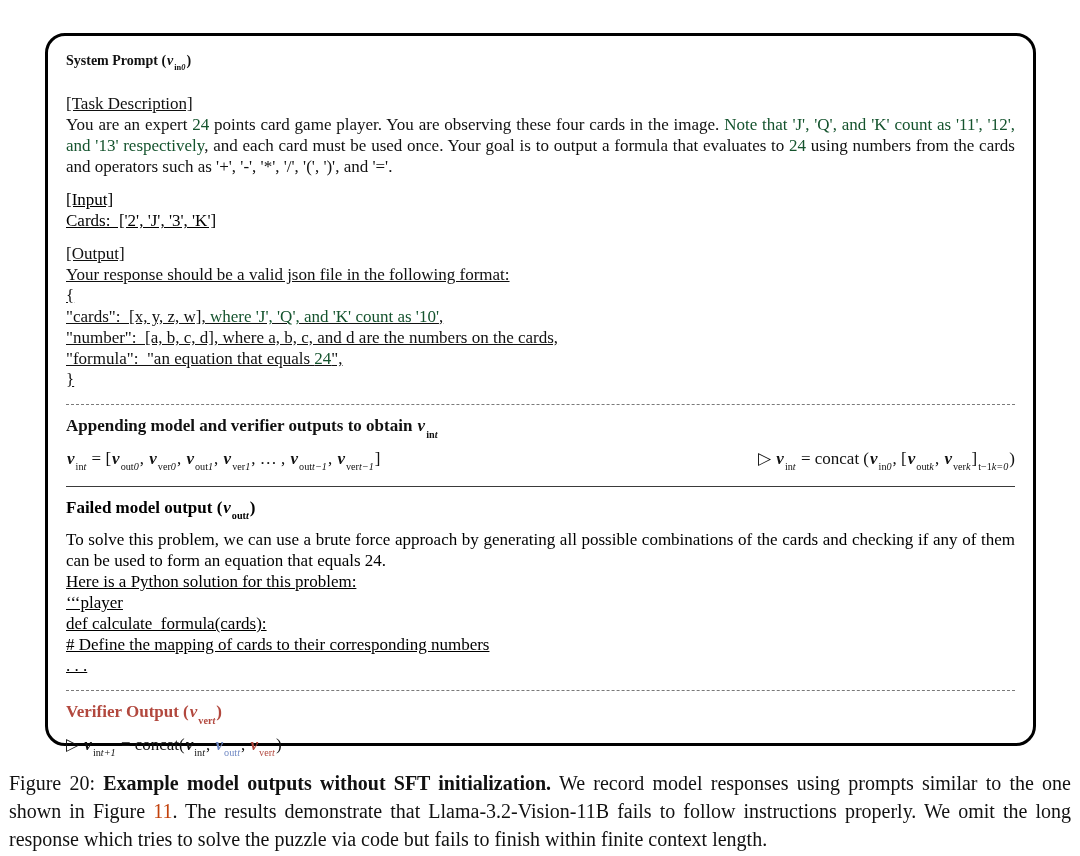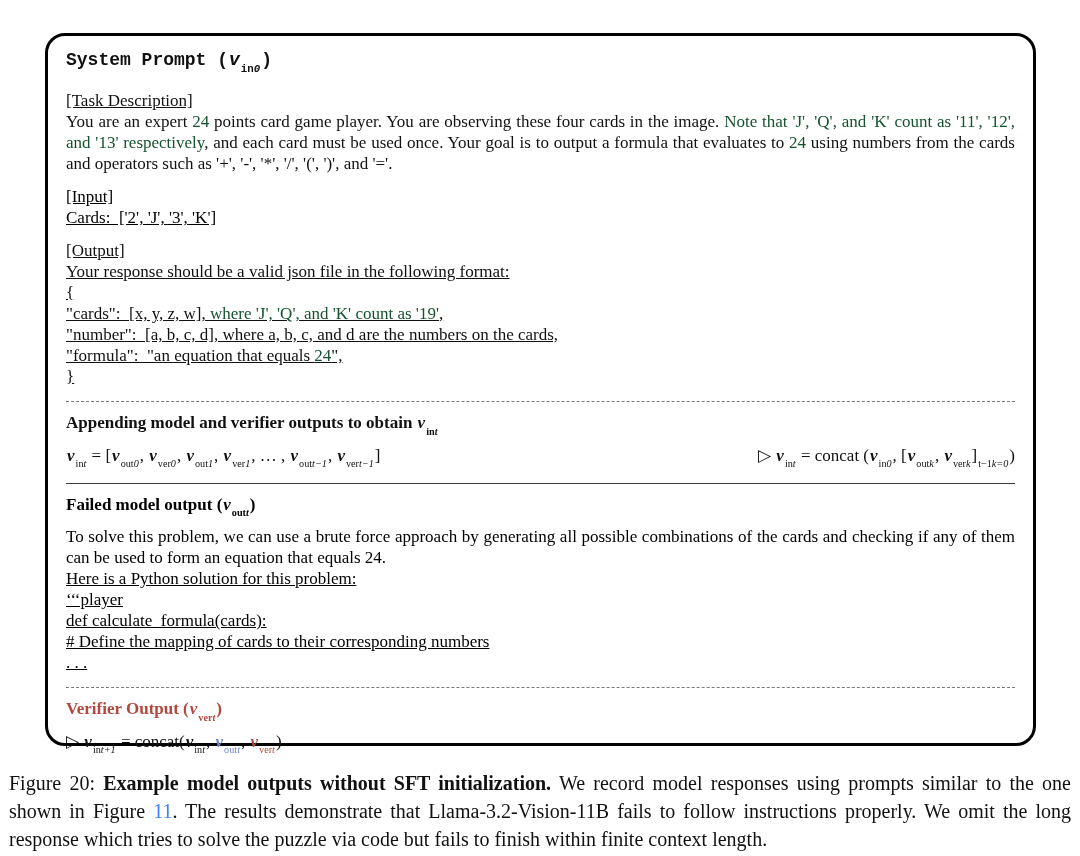--- a/index.html
+++ b/index.html
@@ -13,38 +13,38 @@
 
   
   .prompt-box{
     box-sizing:border-box;
     position:absolute;left:45px;top:33px;
     width:991px;height:713px;
     border:3.5px solid #000;border-radius:20px;
     padding:14px 18px 12px 18px;
     font-size:17px;line-height:21px;
   }
-  .box-title{font-weight:bold;font-size:18px;margin-bottom:15px;font-family:Liberation Mono, monospace;}
+  .box-title{font-weight:bold;font-size:14px;margin-bottom:21px;}
   .sec{margin-bottom:12px;}
   .line{white-space:pre-wrap;text-decoration:underline;}
   .just{text-align:justify;margin:0;}
   .h{font-weight:bold;margin-bottom:8px;}
 
   
   .divider{border:0;border-top:1.6px dashed #7a7a7a;margin:14px 0 10px 0;}
   .divider.solid{border-top:1.6px solid #3a3a3a;}
 
   
   .frow{display:flex;justify-content:space-between;align-items:baseline;margin-top:4px;}
 
   
   .c-o{color:#14532d;}
   .c-u{color:#6E87C3;}
   .c-r{color:#B2483E;}
-  .c-l{color:#3b82f6;}
+  .c-l{color:#c2410c;}
   .c-b{font-weight:bold;}
   .sec-input{color:#000000;}
   .sec-failed{color:#000000;}
   .sec-verifier{color:#B2483E;}
 
   
   .mv{font-style:italic;font-weight:bold;padding-left:1px;}
   .ss{
     display:inline-flex;flex-direction:row;align-items:flex-start;
     font-size:0.60em;line-height:1.08;vertical-align:-0.62em;
@@ -79,21 +79,21 @@
     <div class="sec sec-input">
       <div class="line">[Input]</div>
       <div class="line">Cards:  ['2', 'J', '3', 'K']</div>
     </div>
 
     <div class="sec">
       <div class="line">[Output]</div>
       <div class="line">Your response should be a valid json file in the following format:</div>
       <div>
           <div class="line"><span>{</span></div>
-          <div class="line"><span>"cards":  [x, y, z, w], </span><span class="c-o">where 'J', 'Q', and 'K' count as '19'</span><span>,</span></div>
+          <div class="line"><span>"cards":  [x, y, z, w], </span><span class="c-o">where 'J', 'Q', and 'K' count as '10'</span><span>,</span></div>
           <div class="line"><span>"number":  [a, b, c, d], where a, b, c, and d are the numbers on the cards,</span></div>
           <div class="line"><span>"formula":  "an equation that equals </span><span class="c-o">24</span><span>",</span></div>
           <div class="line"><span>}</span></div>
         </div>
     </div>
 
     <hr class="divider">
 
     <div class="sec">
       <div class="h">Appending model and verifier outputs to obtain <i class="mv">v</i><span class="ss">

